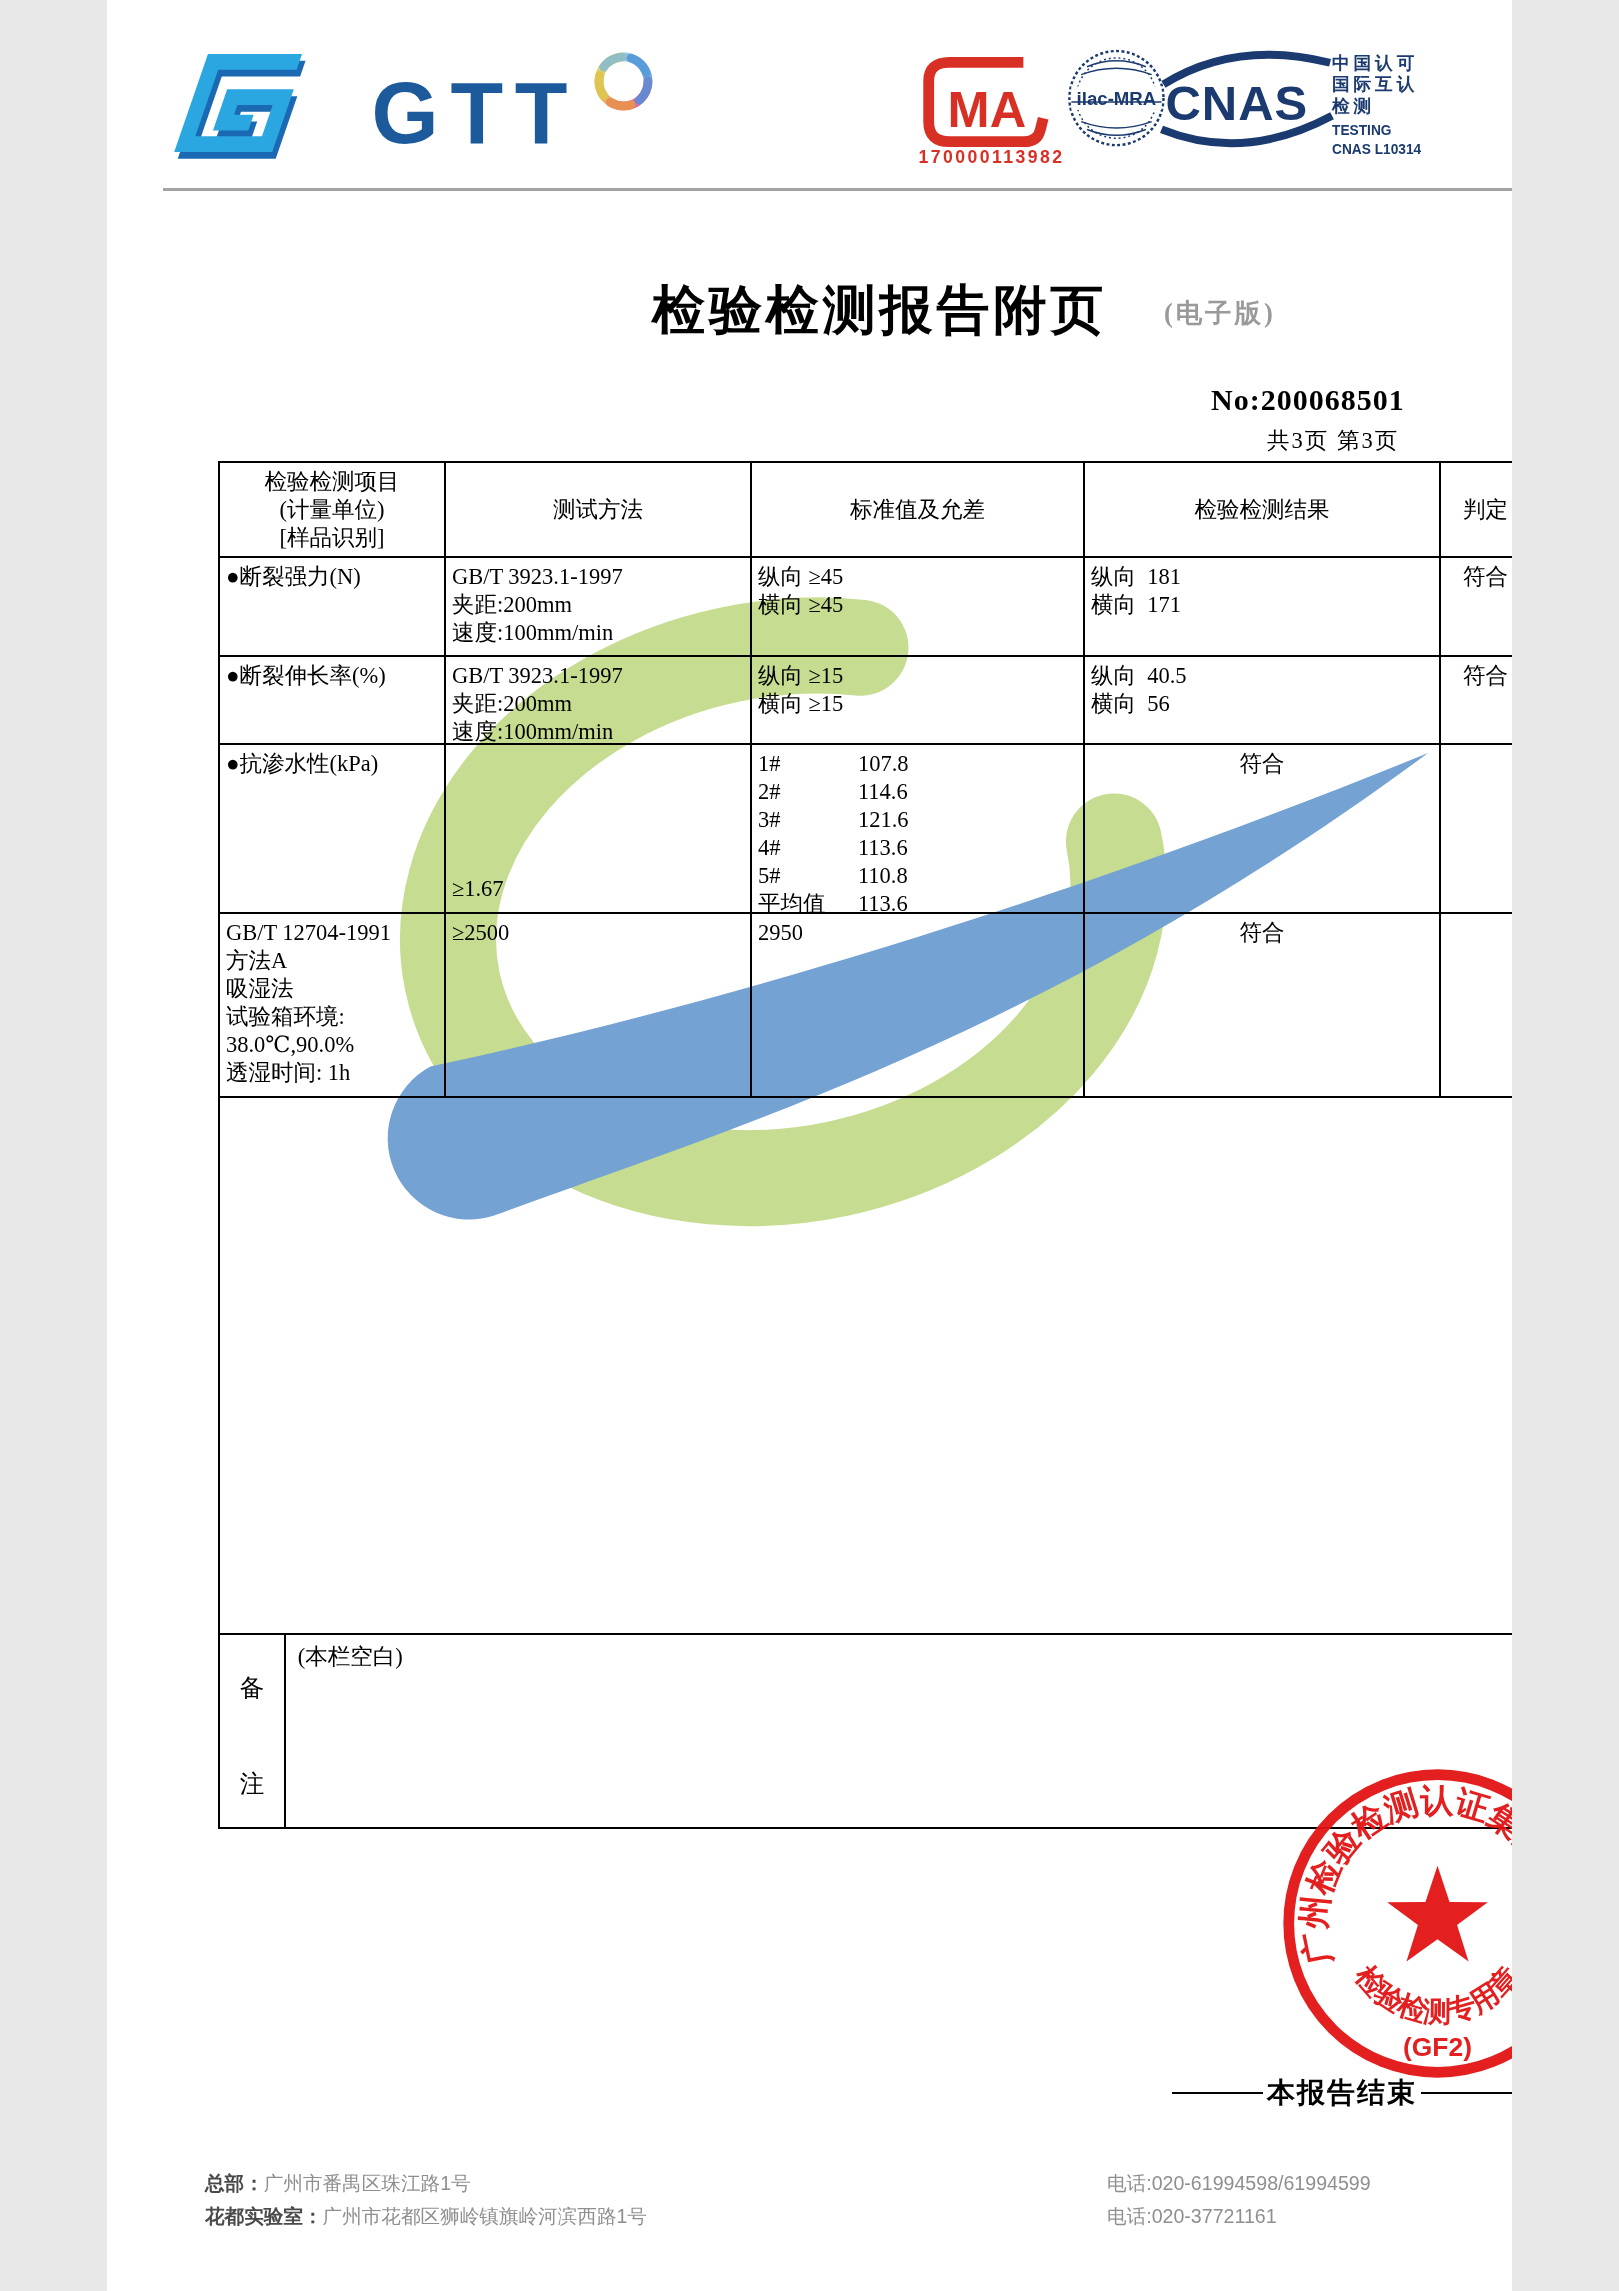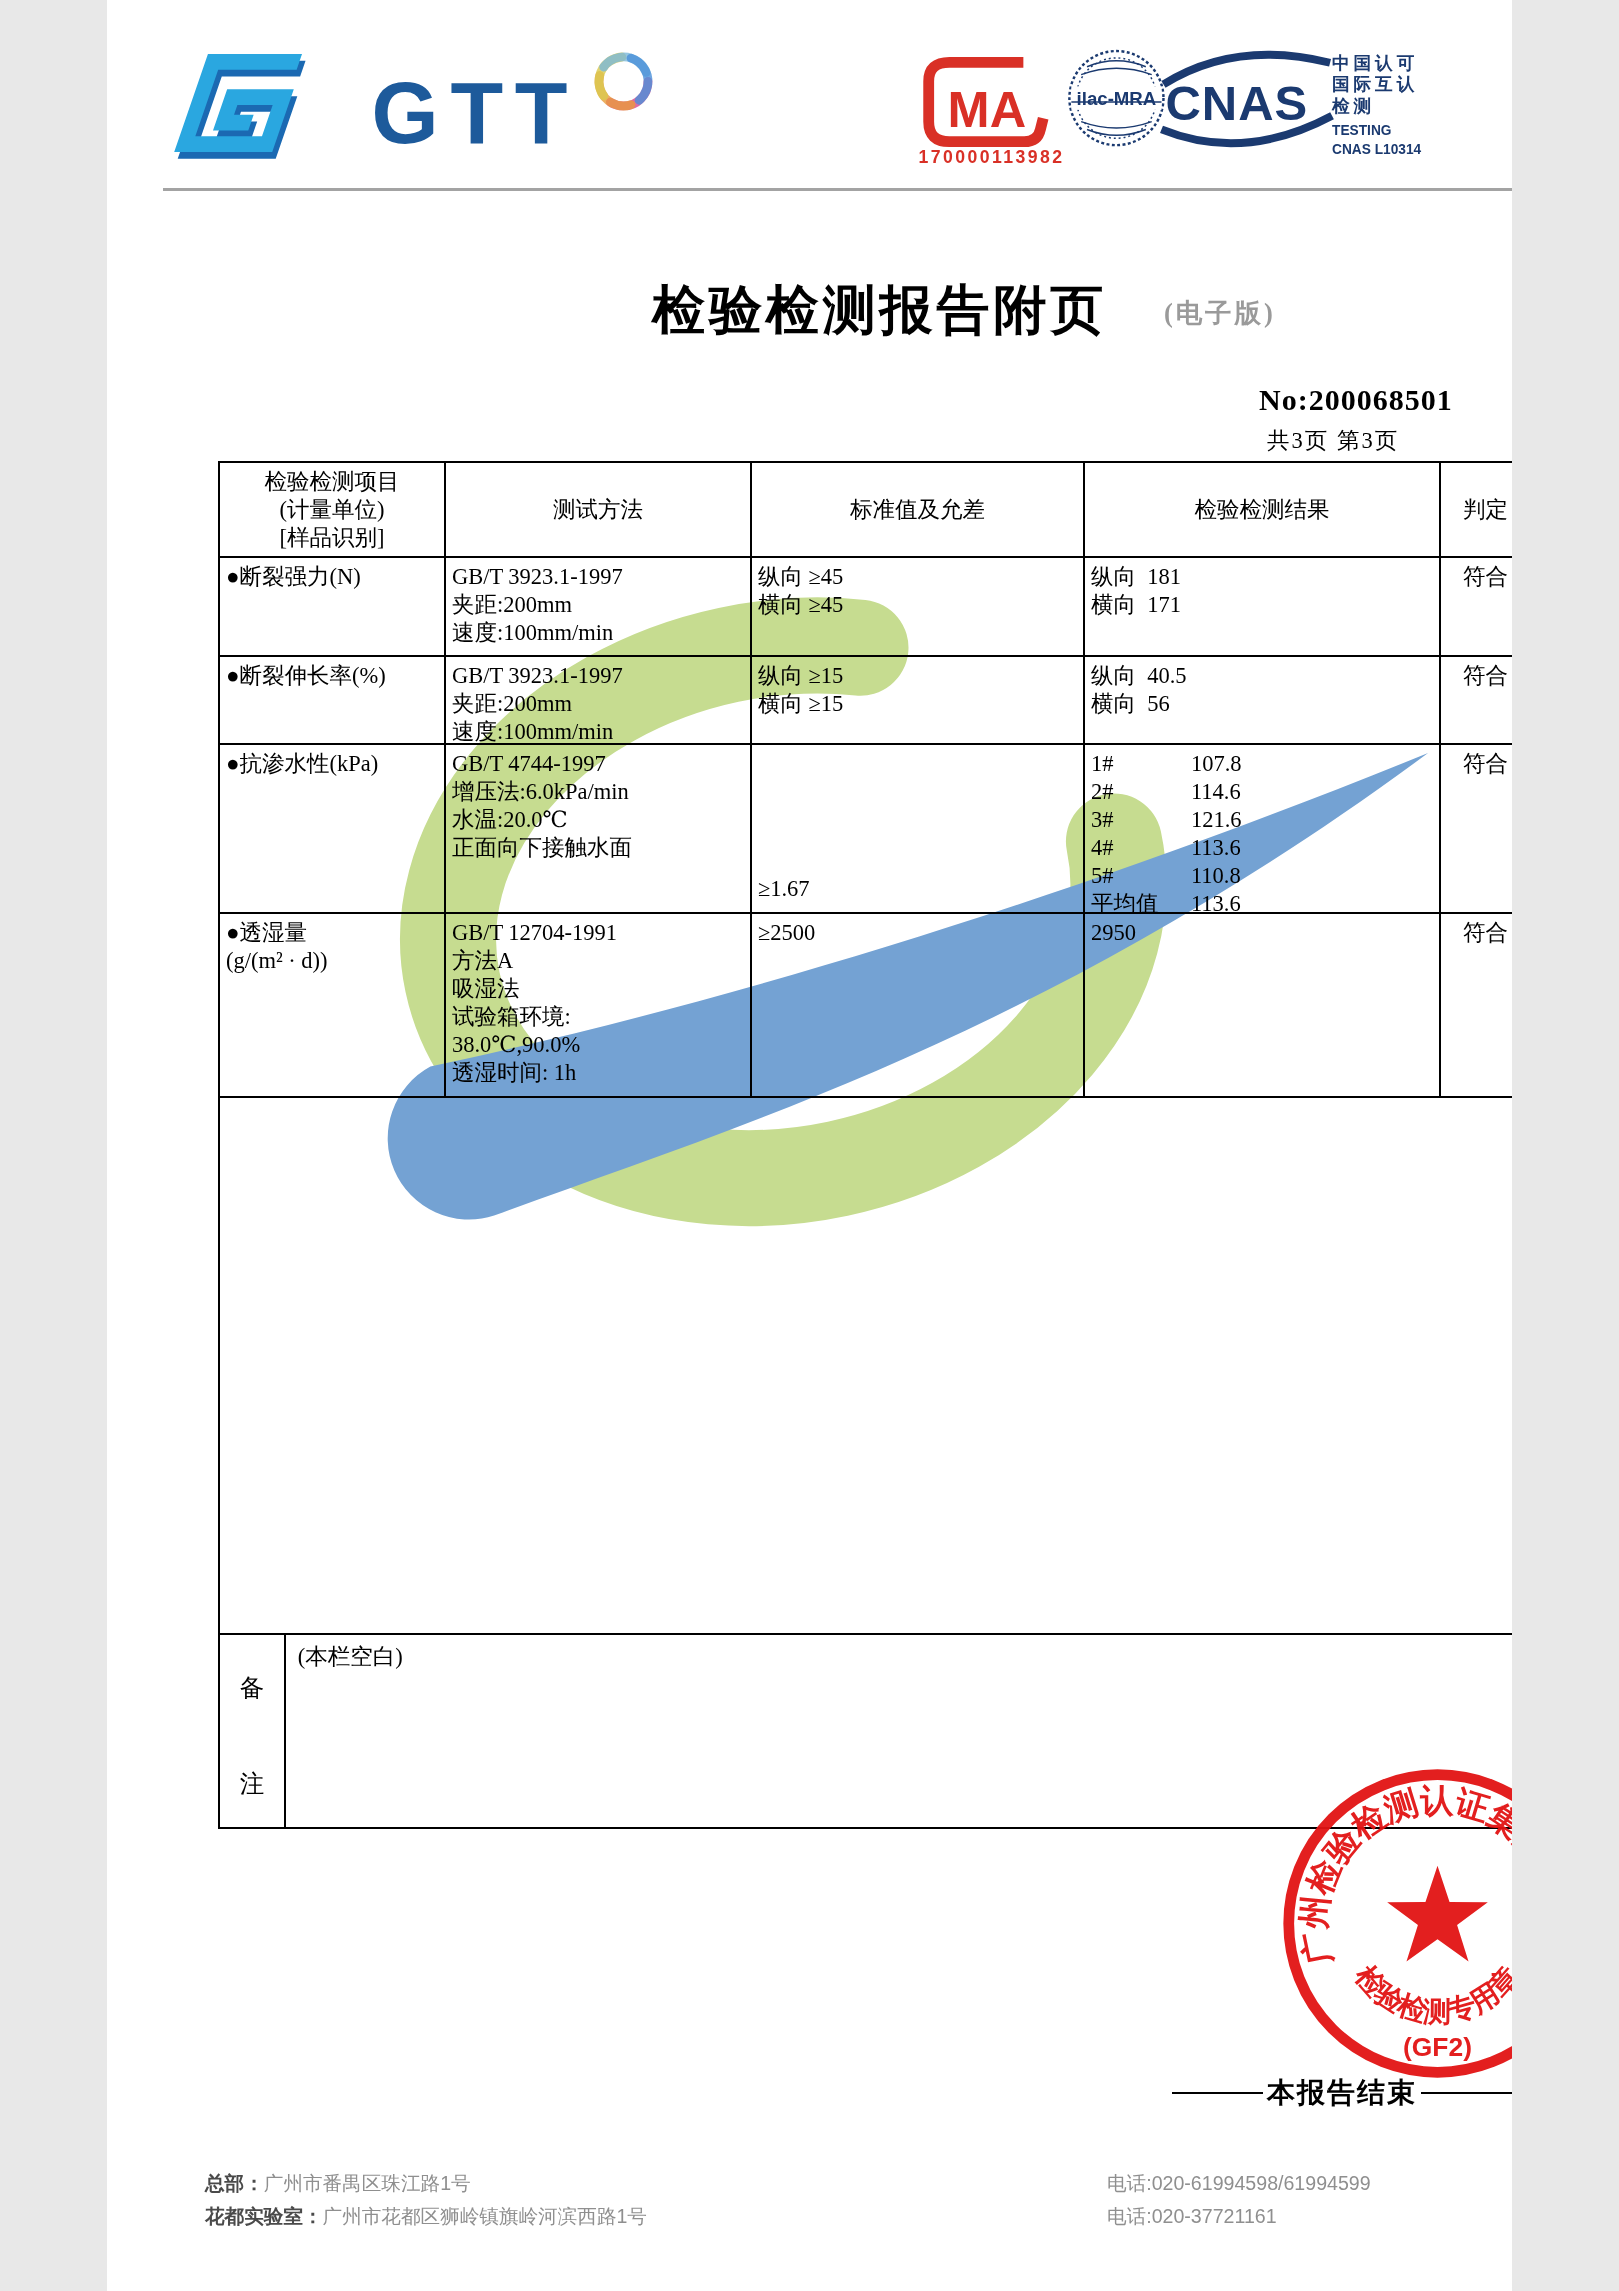--- a/index.html
+++ b/index.html
@@ -7,21 +7,21 @@
   .page {
     position:relative; width:1405px; height:2292px; margin:0 auto;
     background:#ffffff; overflow:hidden;
     font-family:"Liberation Serif","DejaVu Serif",serif; color:#000;
   }
   .hdr-svg { position:absolute; left:0; top:0; z-index:3; }
   .hdr-rule { position:absolute; left:56px; top:188px; width:1506px; height:2.9px; background:#a3a3a3; z-index:3; }
 
   .title-main { position:absolute; left:545px; top:275px; font-size:53px; font-weight:bold; letter-spacing:3.9px; z-index:3; }
   .title-suffix { position:absolute; left:1057px; top:295px; font-size:26.5px; color:#9a9a9a; letter-spacing:2.9px; font-weight:bold; z-index:3; }
-  .report-no { position:absolute; left:1152px; top:383px; font-size:30px; font-weight:bold; letter-spacing:1px; z-index:3; }
+  .report-no { position:absolute; left:1104px; top:383px; font-size:30px; font-weight:bold; letter-spacing:1px; z-index:3; }
   .page-info { position:absolute; left:1160px; top:425px; font-size:22.5px; letter-spacing:2px; z-index:3; }
 
   .wm { position:absolute; left:0; top:0; z-index:1; }
 
   .report-table {
     position:absolute; left:111px; top:461px; z-index:2;
     display:grid;
     grid-template-columns:226px 306px 333px 356px 91px 68px;
     grid-template-rows:95px 99px 88px 169px 184px 537px 192px;
     border:2.9px solid #000;
@@ -172,26 +172,20 @@
     <div class="cell">
       <div class="line">纵向  40.5</div>
       <div class="line">横向  56</div>
     </div>
     <div class="cell judge"><span>符合</span></div>
     <div class="cell last-col"></div>
 
     <div class="cell">
         <div class="line">●抗渗水性(kPa)</div>
       </div>
-    <div class="cell">
-      <div class="line">GB/T 4744-1997</div>
-      <div class="line">增压法:6.0kPa/min</div>
-      <div class="line">水温:20.0℃</div>
-      <div class="line">正面向下接触水面</div>
-    </div>
     <div class="cell std-bottom">
       <div class="line">≥1.67</div>
     </div>
     <div class="cell">
       <div class="pair"><span class="lbl">1#</span><span>107.8</span></div>
       <div class="pair"><span class="lbl">2#</span><span>114.6</span></div>
       <div class="pair"><span class="lbl">3#</span><span>121.6</span></div>
       <div class="pair"><span class="lbl">4#</span><span>113.6</span></div>
       <div class="pair"><span class="lbl">5#</span><span>110.8</span></div>
       <div class="pair"><span class="lbl">平均值</span><span>113.6</span></div>

